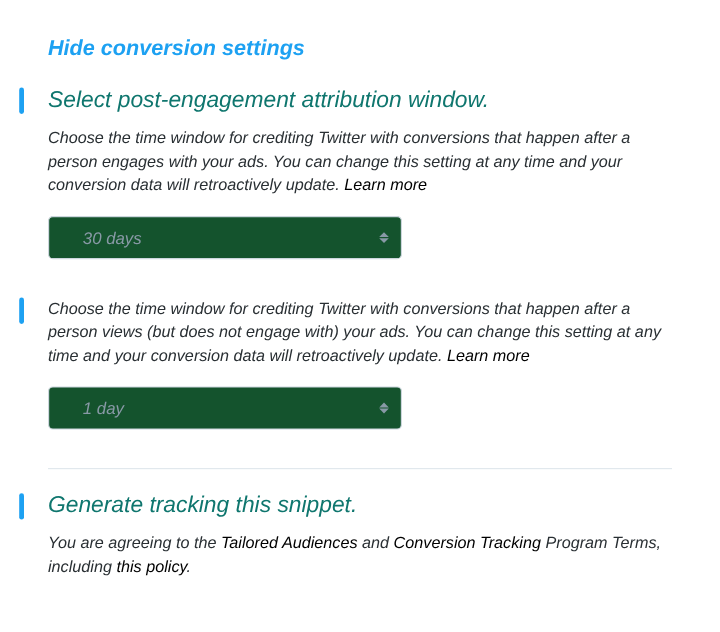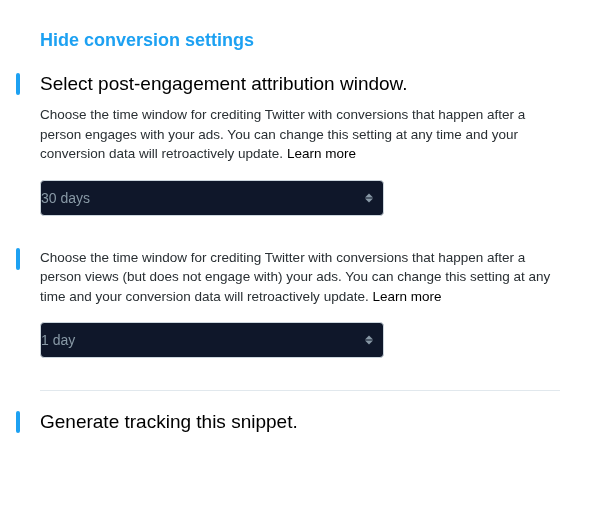--- a/index.html
+++ b/index.html
@@ -1,15 +1,15 @@
 <!DOCTYPE html>
 <html><head>
   <meta charset="utf-8">
   <style>
-    * { box-sizing: border-box; margin: 0; padding: 0; }
+    * { box-sizing: border-box; margin: 0; padding: 0; font-style: italic; }
     body {
       font-family: "Helvetica Neue", Helvetica, Arial, sans-serif;
       background: #fff;
       padding: 30px 40px;
       width: 600px;
       color: #292f33;
       font-size: 14px;
     }
     .hide-link {
       color: #1da1f2;
@@ -29,43 +29,43 @@
       left: -24px;
       top: 0;
       width: 4px;
       height: 22px;
       background: #1da1f2;
       border-radius: 2px;
     }
     .section-title {
       font-size: 19px;
       font-weight: 400;
-      color: #000000;
+      color: #0f766e;
       margin-bottom: 10px;
     }
     .section-desc {
       font-size: 13.5px;
       line-height: 1.45;
       color: #292f33;
       margin-bottom: 16px;
     }
     .link {
       color: #000000;
       cursor: pointer;
     }
     .select-wrap {
       position: relative;
-      width: 344px;
+      width: 295px;
       height: 36px;
       border: 1px solid #ccd6dd;
       border-radius: 4px;
-      background: #0f172a;
+      background: #14532d;
       display: flex;
       align-items: center;
-      padding: 0 0;
+      padding: 0 28px;
       cursor: pointer;
     }
     .select-value {
       color: #8899a6;
       font-size: 14px;
     }
     .select-arrows {
       position: absolute;
       right: 10px;
       top: 50%;
@@ -121,14 +121,17 @@
       <span class="arrow-down"></span>
     </span>
   </div>
 </div>
 
 <hr class="divider">
 
 <div class="section" style="margin-bottom:0">
   <div class="section-marker"></div>
   <h2 class="section-title">Generate tracking this snippet.</h2>
+  <p class="section-desc">
+    <span class="inline-span">You are agreeing to the </span><span class="link inline-span">Tailored Audiences</span><span class="inline-span"> and </span><span class="link inline-span">Conversion Tracking</span><span class="inline-span"> Program Terms, including </span><span class="link inline-span">this policy</span><span class="inline-span">.</span>
+  </p>
 
 </div>
 
 </body></html>

